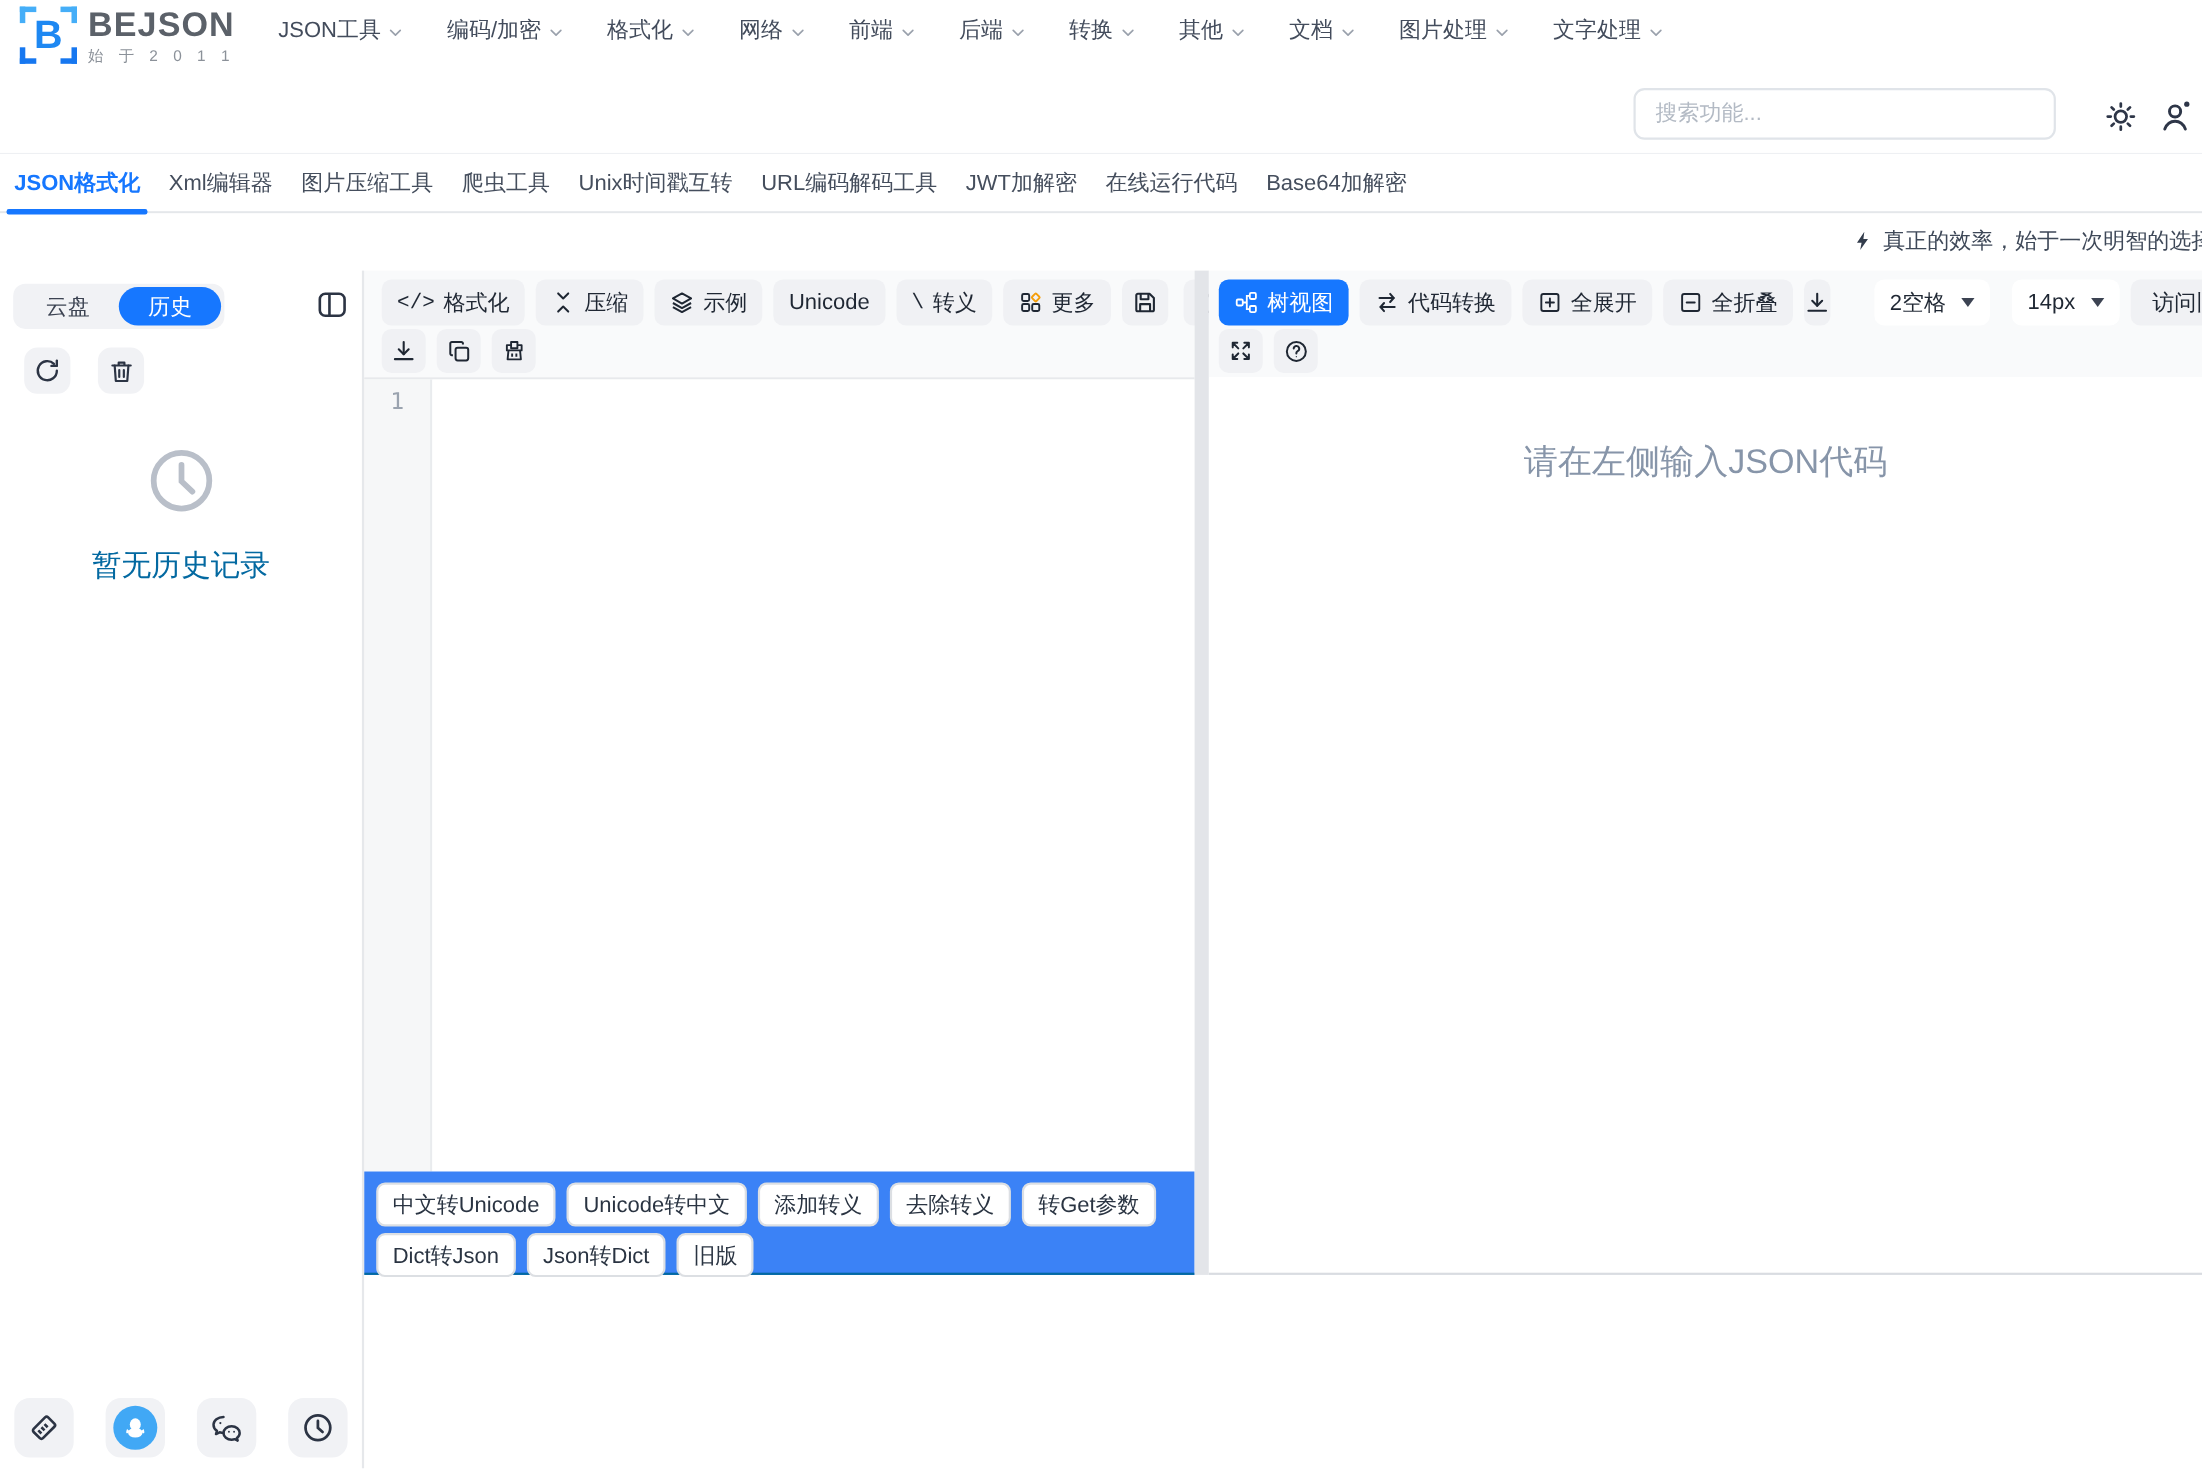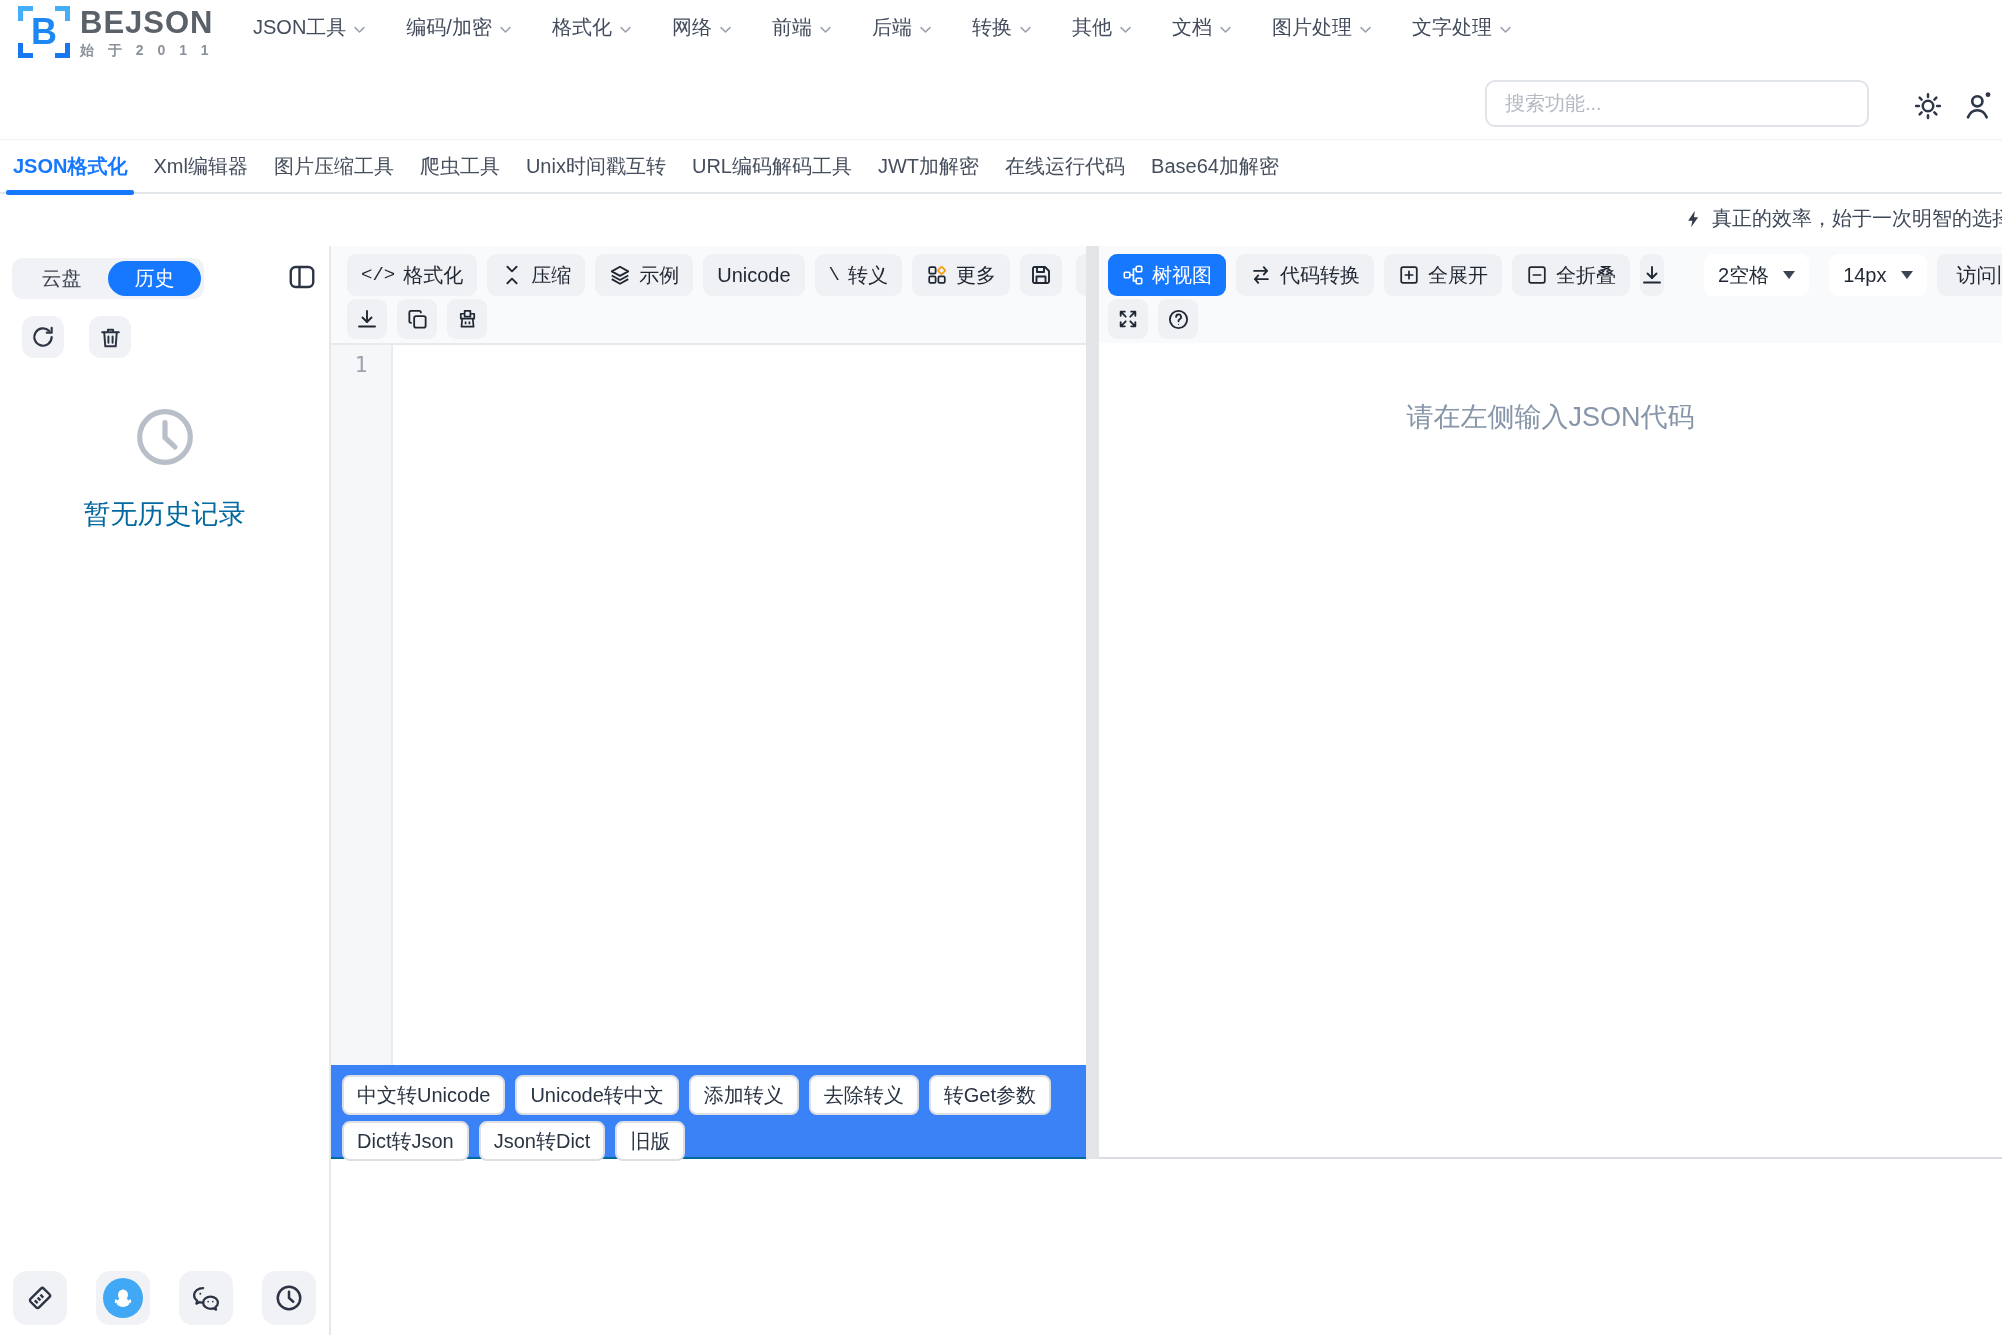--- a/index.html
+++ b/index.html
@@ -14,21 +14,21 @@
   .logo-mark .corner { position:absolute; width:15px; height:15px; border:0 solid #2b9bf5; }
   .logo-mark .tl { left:0; top:0;  border-left-width:5px; border-top-width:5px; border-color:#45aef8; }
   .logo-mark .tr { right:0; top:0; border-right-width:5px; border-top-width:5px; border-color:#45aef8; }
   .logo-mark .bl { left:0; bottom:0; border-left-width:5px; border-bottom-width:5px; border-color:#1677f0; }
   .logo-mark .br { right:0; bottom:0; border-right-width:5px; border-bottom-width:5px; border-color:#1677f0; }
   .logo-mark .bletter { position:absolute; left:0; top:0; width:100%; height:100%;
     display:flex; align-items:center; justify-content:center;
     font-weight:900; font-size:36px; color:#1e88f2; }
   .logo-texts { display:flex; flex-direction:column; line-height:1; }
   .logo-name { font-size:31px; font-weight:800; color:#5b6169; letter-spacing:1px; }
-  .logo-tag { margin-top:5px; font-size:14px; font-weight:700; color:#8b9199; letter-spacing:5px; }
+  .logo-tag { margin-top:5px; font-size:14px; font-weight:400; color:#8b9199; letter-spacing:5px; }
 
   .mainnav { position:absolute; left:253px; top:14px; display:flex; align-items:center; gap:39px; }
   .nav-item { display:inline-flex; align-items:center; gap:6px; font-size:20px; color:#434c5c; cursor:pointer;text-align:center; }
   .nav-item svg { margin-top:3px; }
 
   .search-wrap { position:absolute; right:133px; top:80px; }
   .search-input { width:384px; height:47px; border:2px solid #e0e4e9; border-radius:10px;
     padding:0 18px; font-size:20px; color:#ef4444; outline:none; font-family:inherit; }
   .search-input::placeholder { color:#b3bac4; }
   .hdr-icon { position:absolute; top:88px; width:36px; height:36px; display:flex;
@@ -106,21 +106,21 @@
     background:#fff; border:2px solid #dcdfe3; border-radius:8px; font-size:20px; color:#2a3442;
     cursor:pointer; font-family:inherit; }
 
   
   .divider { width:13px; height:913px; background:#e3e5e9; flex:none; }
 
   
   .viewer-col { flex:1; display:flex; flex-direction:column; background:#fff; min-width:0; }
   .viewer-col .panel-toolbar { padding-left:9px; }
   .viewer-body { flex:none; height:816px; border-bottom:2px solid #d9dce1; background:#fff; }
-  .viewer-hint { margin-top:56px; text-align:center; font-size:27px; color:#8795a9; }
+  .viewer-hint { margin-top:56px; text-align:center; font-size:31px; color:#8795a9; }
   .oldver { margin-right:-26px; padding:0 20px; }
 
   svg { display:block; }
 </style>
 </head>
 <body>
 
 <div class="page">
 
   <header class="topbar">

